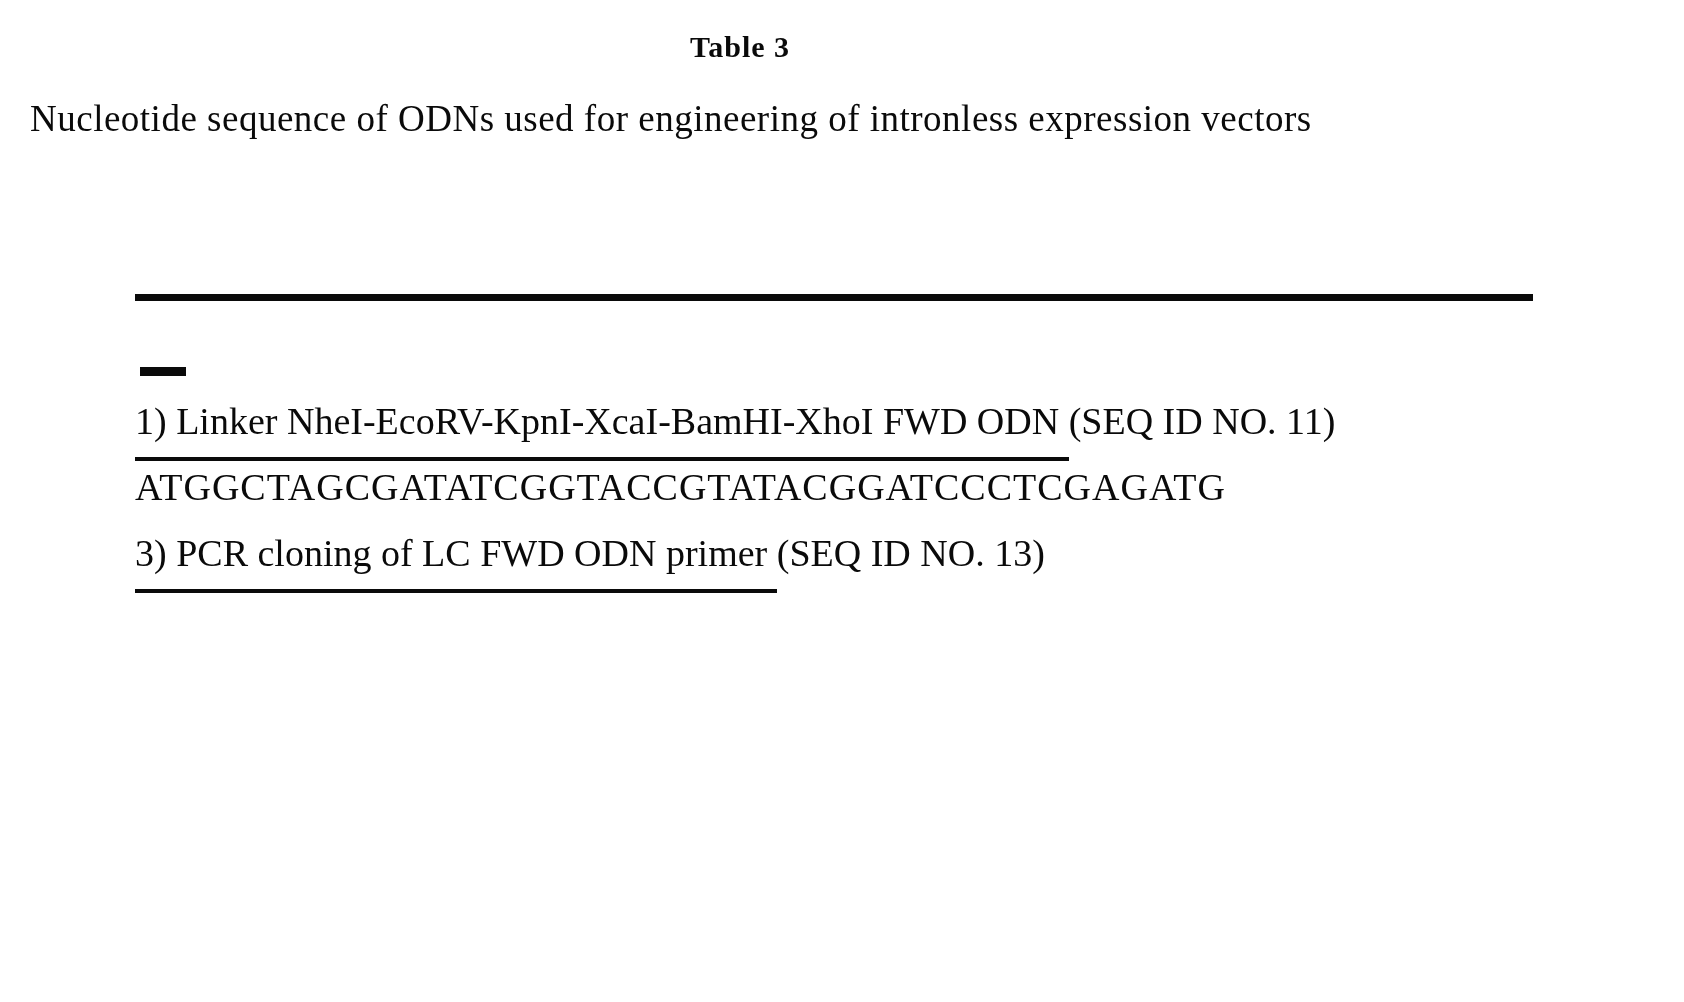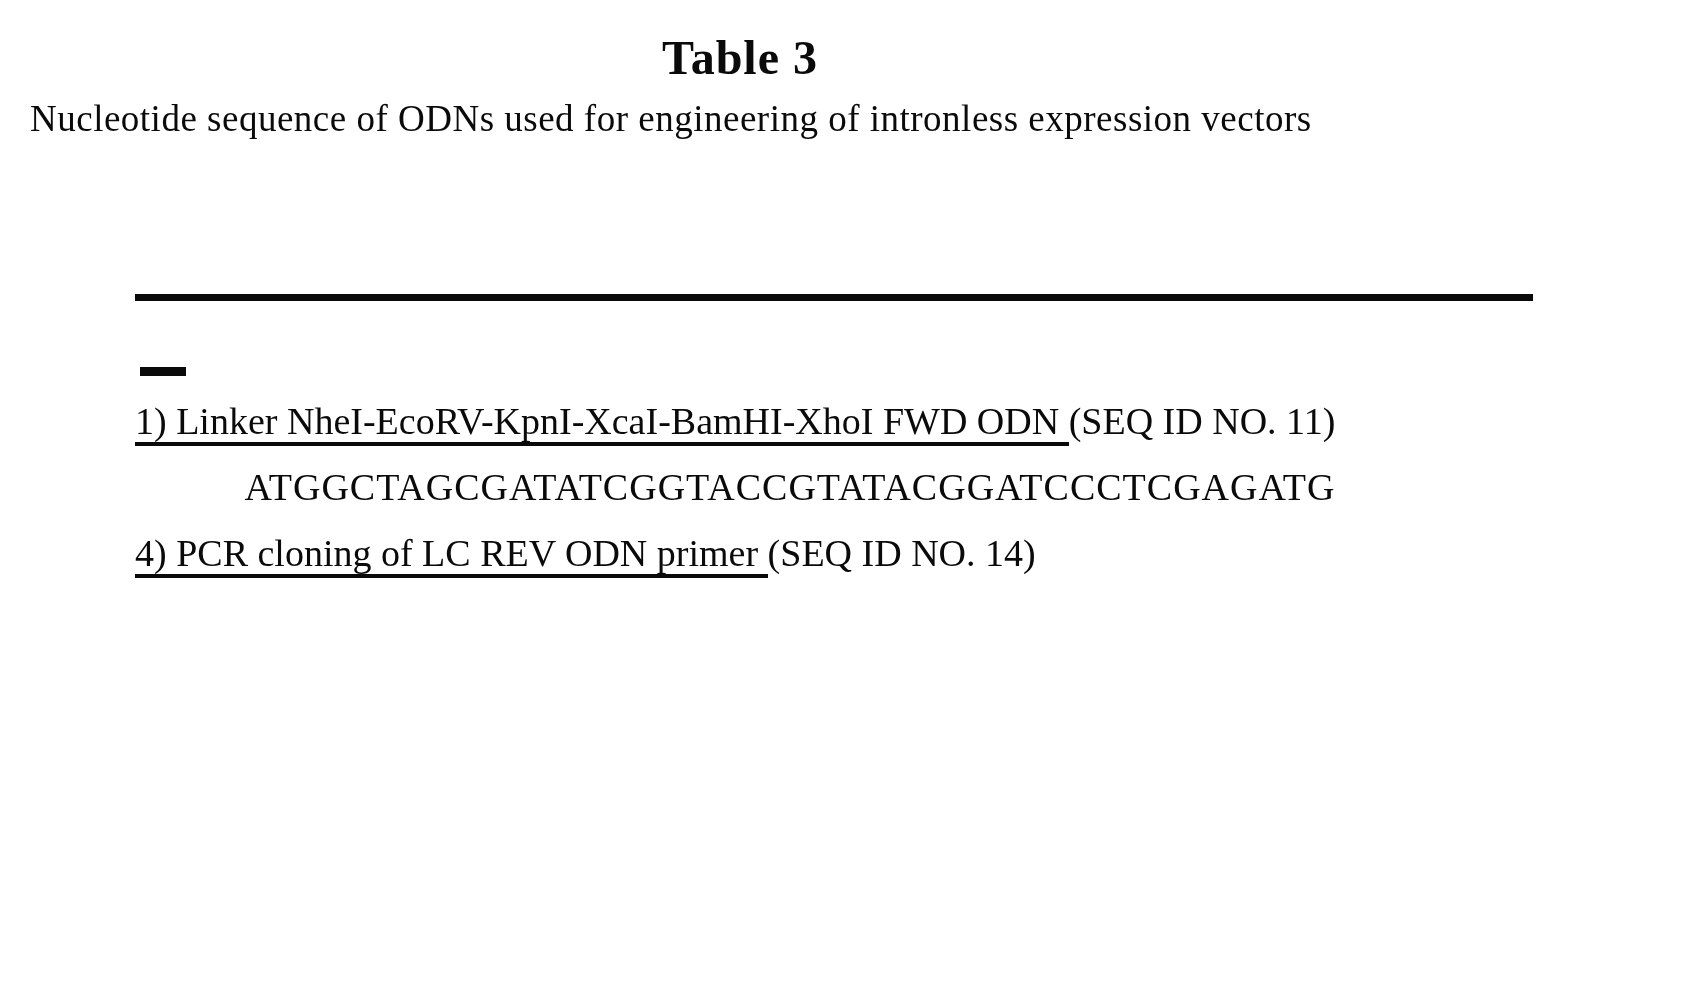--- a/index.html
+++ b/index.html
@@ -11,21 +11,21 @@
     font-family: "Liberation Serif", "DejaVu Serif", serif;
     position: relative;
     overflow: hidden;
   }
   .page-title {
     position: absolute;
     top: 30px;
     left: 0;
     width: 1480px;
     text-align: center;
-    font-size: 48px;
+    font-size: 30px;
     font-weight: bold;
     letter-spacing: 1px;
   }
   .page-subtitle {
     position: absolute;
     top: 97px;
     left: 30px;
     font-size: 37px;
     font-weight: normal;
     white-space: nowrap;
@@ -49,34 +49,34 @@
   }
   .entries {
     position: absolute;
     top: 388px;
     left: 135px;
     font-size: 38px;
     line-height: 66px;
     white-space: nowrap;
   }
   .line { height: 66px; }
-  .seq { letter-spacing: 1px; text-align: right; }
+  .seq { letter-spacing: 1px; }
   .u {
     border-bottom: 4px solid currentColor;
-    padding-bottom: 0;
+    padding-bottom: 15px;
   }
 </style>
 </head>
 <body style="--ink: #0a0a0a; --paper: #ffffff;">
 
 <div class="page-title">Table 3</div>
 
 <div class="page-subtitle">Nucleotide sequence of ODNs used for engineering of intronless expression vectors</div>
 
 <div class="top-rule"></div>
 
 <div class="dash-mark"></div>
 
 <div class="entries">
     <div class="line"><span class="u">1) Linker NheI-EcoRV-KpnI-XcaI-BamHI-XhoI FWD ODN </span><span>(SEQ ID NO. 11)</span></div>
     <div class="line seq"><span>ATGGCTAGCGATATCGGTACCGTATACGGATCCCTCGAGATG</span></div>
-    <div class="line"><span class="u">4) PCR cloning of LC REV ODN primer </span><span>(SEQ ID NO. 14)</span></div>
+    <div class="line"><span class="u">3) PCR cloning of LC FWD ODN primer </span><span>(SEQ ID NO. 13)</span></div>
   </div>
 
 </body></html>

